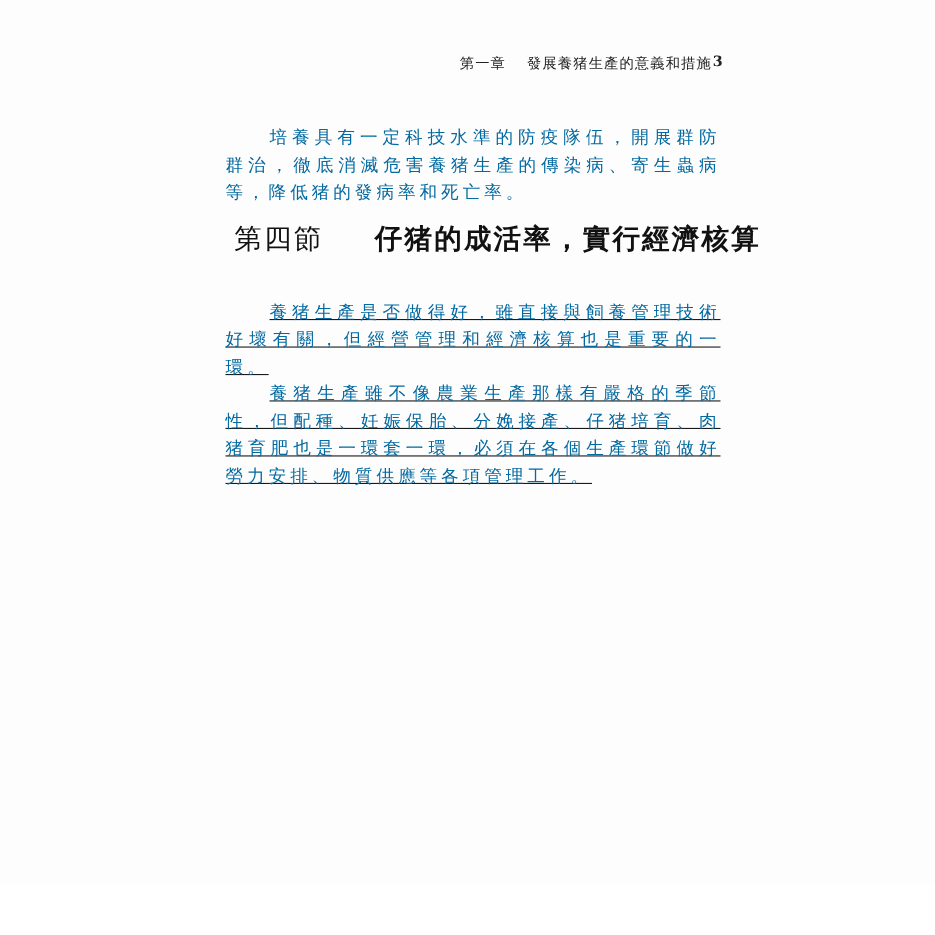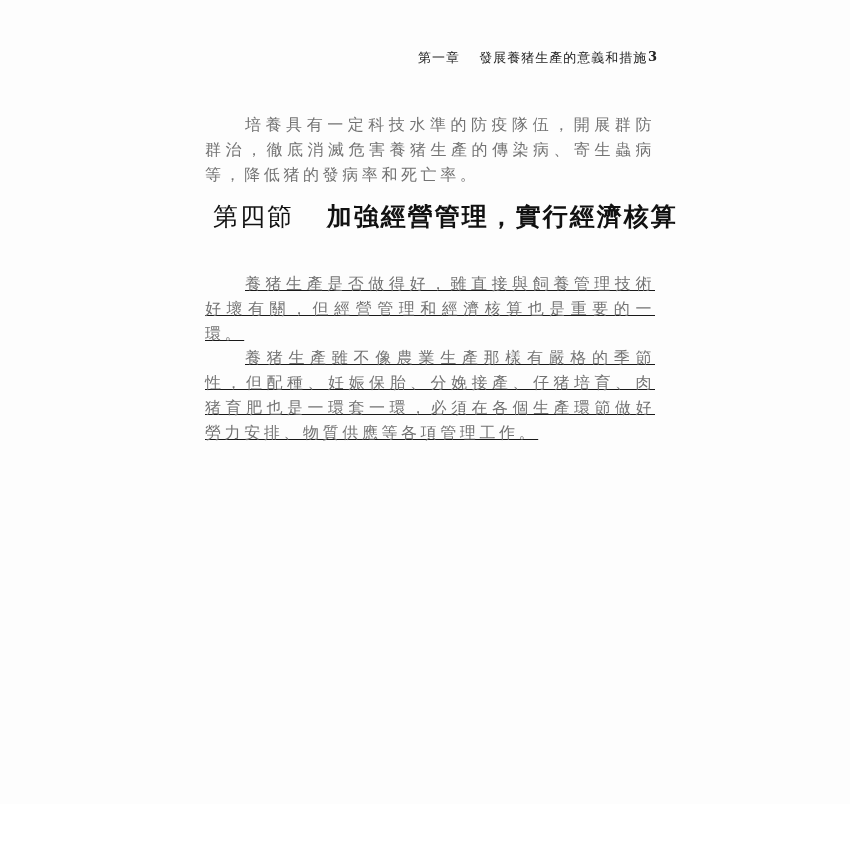--- a/index.html
+++ b/index.html
@@ -5,43 +5,43 @@
   html, body { margin:0; padding:0; background:#ffffff; }
   body { width:850px; height:850px; position:relative; overflow:hidden;
          font-family:"DejaVu Serif", "Liberation Serif", serif; color:#1a1a1a; }
   .page { position:absolute; left:0; top:0; width:850px; height:804px; background:#fdfdfd; }
   .running-head { position:absolute; top:49px; left:418px; width:240px; height:20px;
                   font-size:13px; letter-spacing:1px; color:#222; white-space:nowrap; }
   .running-head .chap { margin-right:14px; }
   .running-head .pg { position:absolute; right:0; top:0; font-weight:bold; }
   .body-text { position:absolute; left:205px; width:450px; }
   .para { font-size:16px; line-height:24.8px; letter-spacing:3.6px; text-indent:40px;
-          margin:0; text-align:justify; color:#737373; }
+          margin:0; text-align:justify; color:#0369a1; }
   .heading { position:absolute; left:213px; top:200px; width:470px; font-family:"DejaVu Sans","Liberation Sans",sans-serif;
              font-size:25px; font-weight:bold; letter-spacing:2px; color:#111; white-space:nowrap; }
-  .heading .sec { margin-right:22px; font-weight:normal;text-align:center; }
+  .heading .sec { margin-right:36px; font-weight:normal;text-align:center; }
 </style>
 </head>
 <body>
 
 <div class="page">
 
   <div class="running-head">
     <span class="chap">第一章</span>
     <span>發展養猪生產的意義和措施</span>
     <span class="pg">3</span>
   </div>
 
   <div class="body-text" style="top:113px;">
     <p class="para">培養具有一定科技水準的防疫隊伍，開展群防群治，徹底消滅危害養猪生產的傳染病、寄生蟲病等，降低猪的發病率和死亡率。</p>
   </div>
 
   <div class="heading">
     <span class="sec">第四節</span>
-    <span>加強經營管理，實行經濟核算</span>
+    <span>仔猪的成活率，實行經濟核算</span>
   </div>
 
   <div class="body-text" style="top:272px;text-decoration:underline;">
     <p class="para">養猪生產是否做得好，雖直接與飼養管理技術好壞有關，但經營管理和經濟核算也是重要的一環。</p>
     <p class="para">養猪生產雖不像農業生產那樣有嚴格的季節性，但配種、妊娠保胎、分娩接產、仔猪培育、肉猪育肥也是一環套一環，必須在各個生產環節做好勞力安排、物質供應等各項管理工作。</p>
   </div>
 
 </div>
 
 </body></html>

